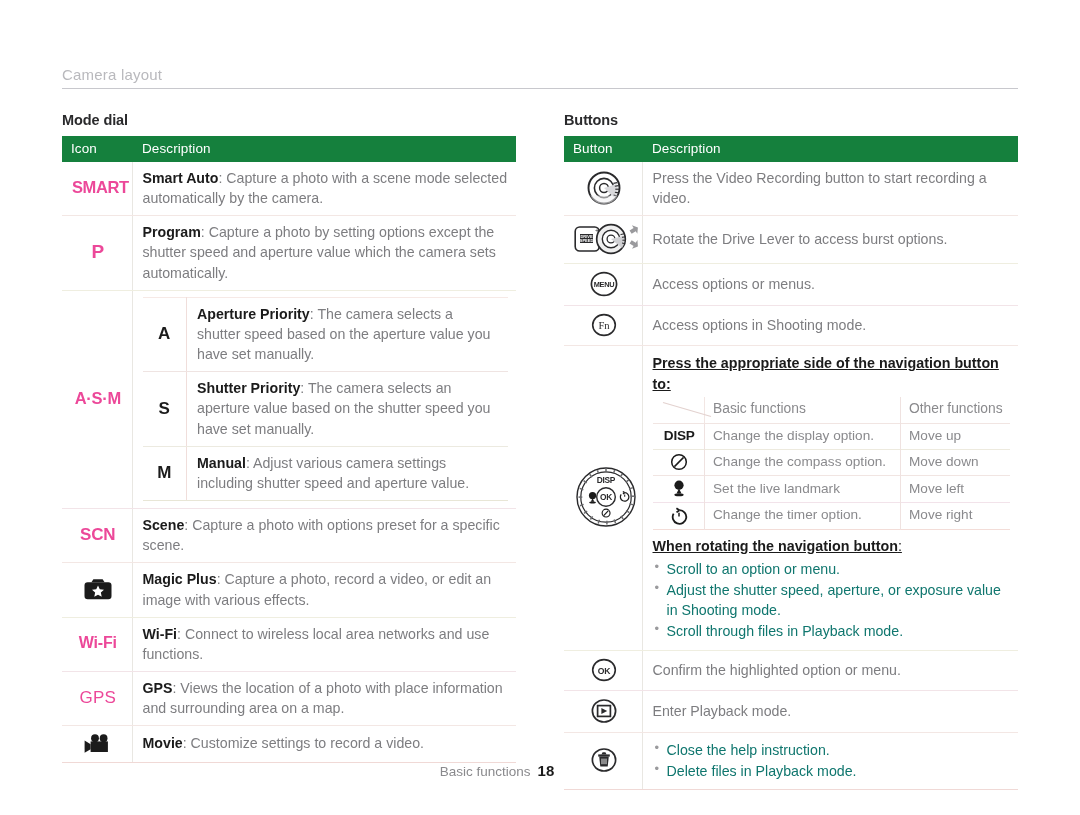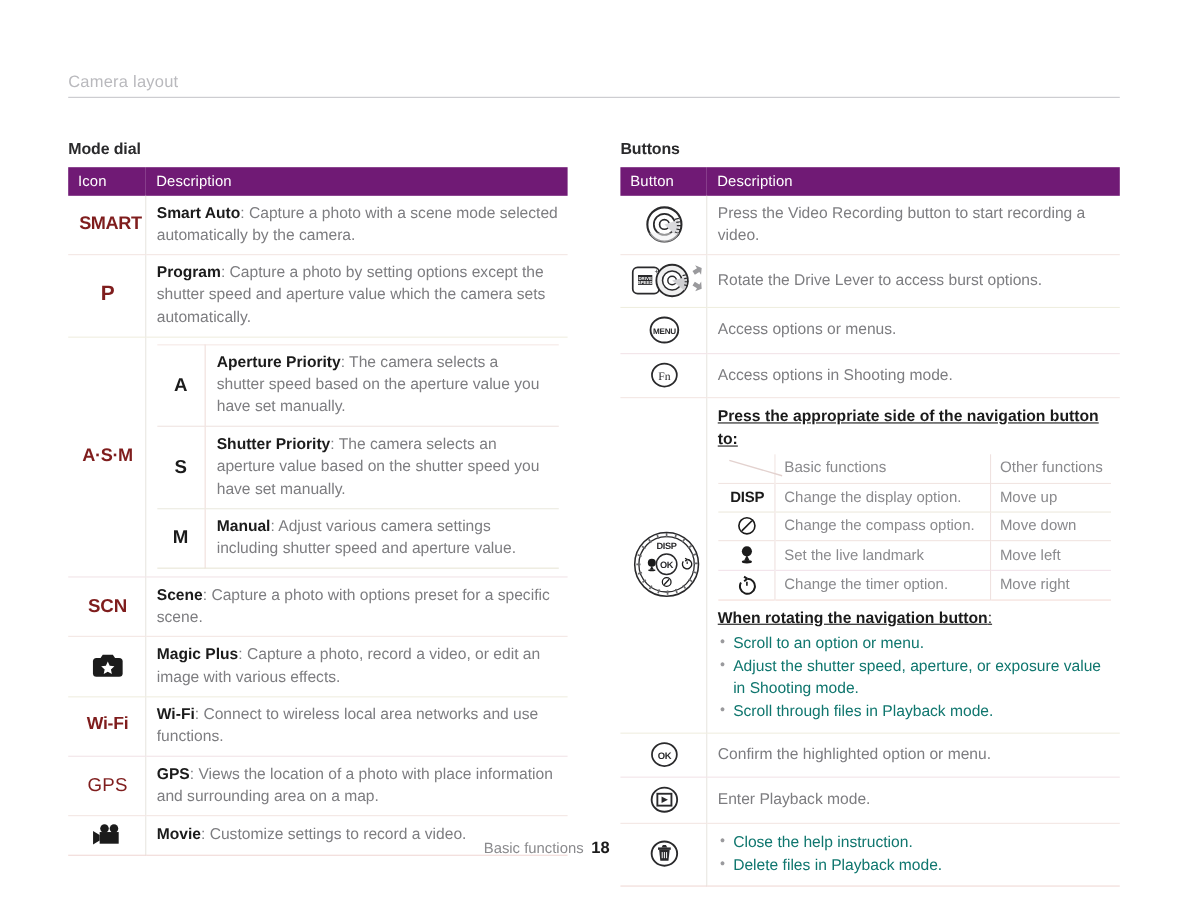--- a/index.html
+++ b/index.html
@@ -37,21 +37,21 @@
   .running-head-rule {
     height: 1px;
     background: #c8c8cd;
     width: 956px;
   }
 
   
   .columns {
     position: absolute;
     left: 62px;
-    top: 128px;
+    top: 112px;
     width: 956px;
     display: flex;
     justify-content: center;
     gap: 48px;
   }
   .col { width: 455px; }
 
   .section-title {
     font-size: 14.5px;
     font-weight: bold;
@@ -60,21 +60,21 @@
     letter-spacing: -.1px;
   }
 
   
   table.manual {
     width: 100%;
     border-collapse: collapse;
     table-layout: fixed;
   }
   table.manual > thead th {
-    background: #701a75;
+    background: #15803d;
     color: #ffffff;
     font-weight: normal;
     font-size: 13.5px;
     text-align: left;
     padding: 5px 10px 6px 10px;
     letter-spacing: .1px;
   }
   table.manual > thead th.c-icon { width: 70px; padding-left: 9px; }
 
   table.manual > tbody > tr > td {
@@ -93,21 +93,21 @@
   td.icon-cell {
     width: 70px;
     text-align: center;
     border-right: 1px solid #e9e7e2;
     color: #1b1b1b;
     padding: 6px 2px;
   }
   .icon-text {
     font-weight: bold;
     font-size: 17px;
-    color: #7f1d1d;
+    color: #ec4899;
     letter-spacing: -.2px;
     display: inline-block;
   }
   .icon-text.smart { font-size: 16.5px; letter-spacing: -.4px; }
   .icon-text.asm   { font-size: 16.5px; letter-spacing: -.3px; }
   .icon-text.single{ font-size: 19px; }
   .icon-text.gps   { font-weight: normal; font-size: 17px; letter-spacing: .2px; }
   .icon-text.wifi  { font-size: 16px; }
 
   .desc b, .desc strong {

